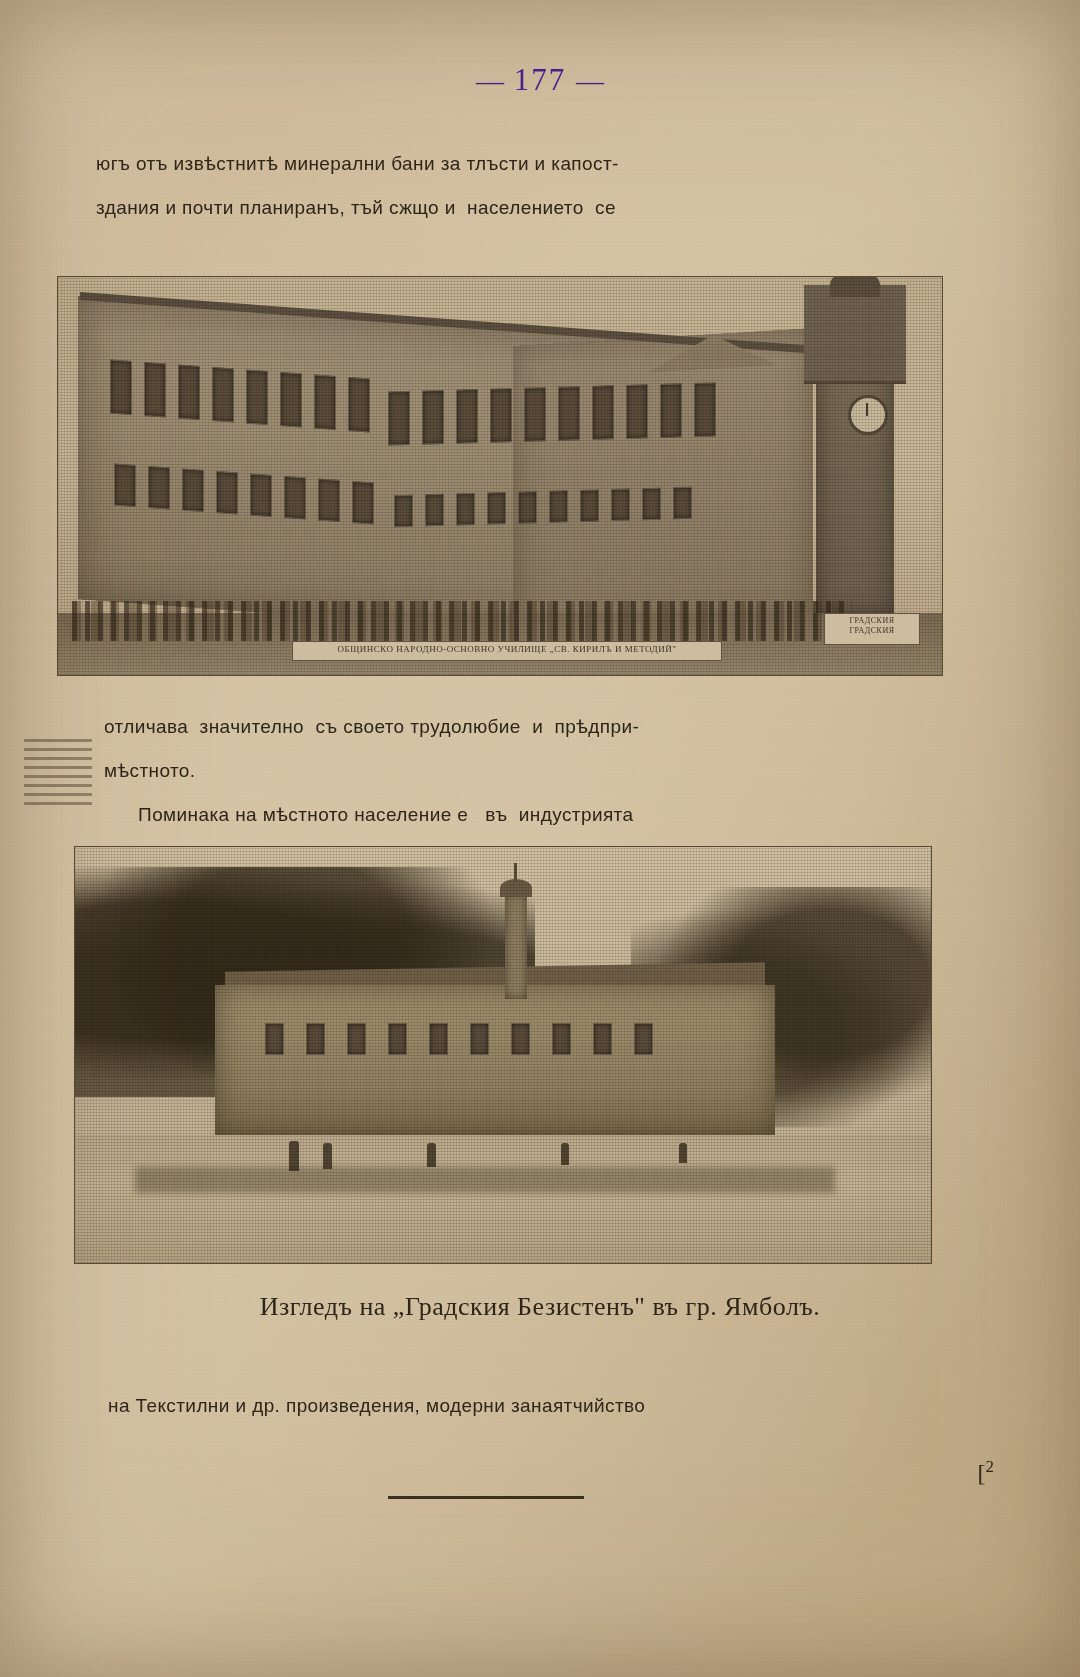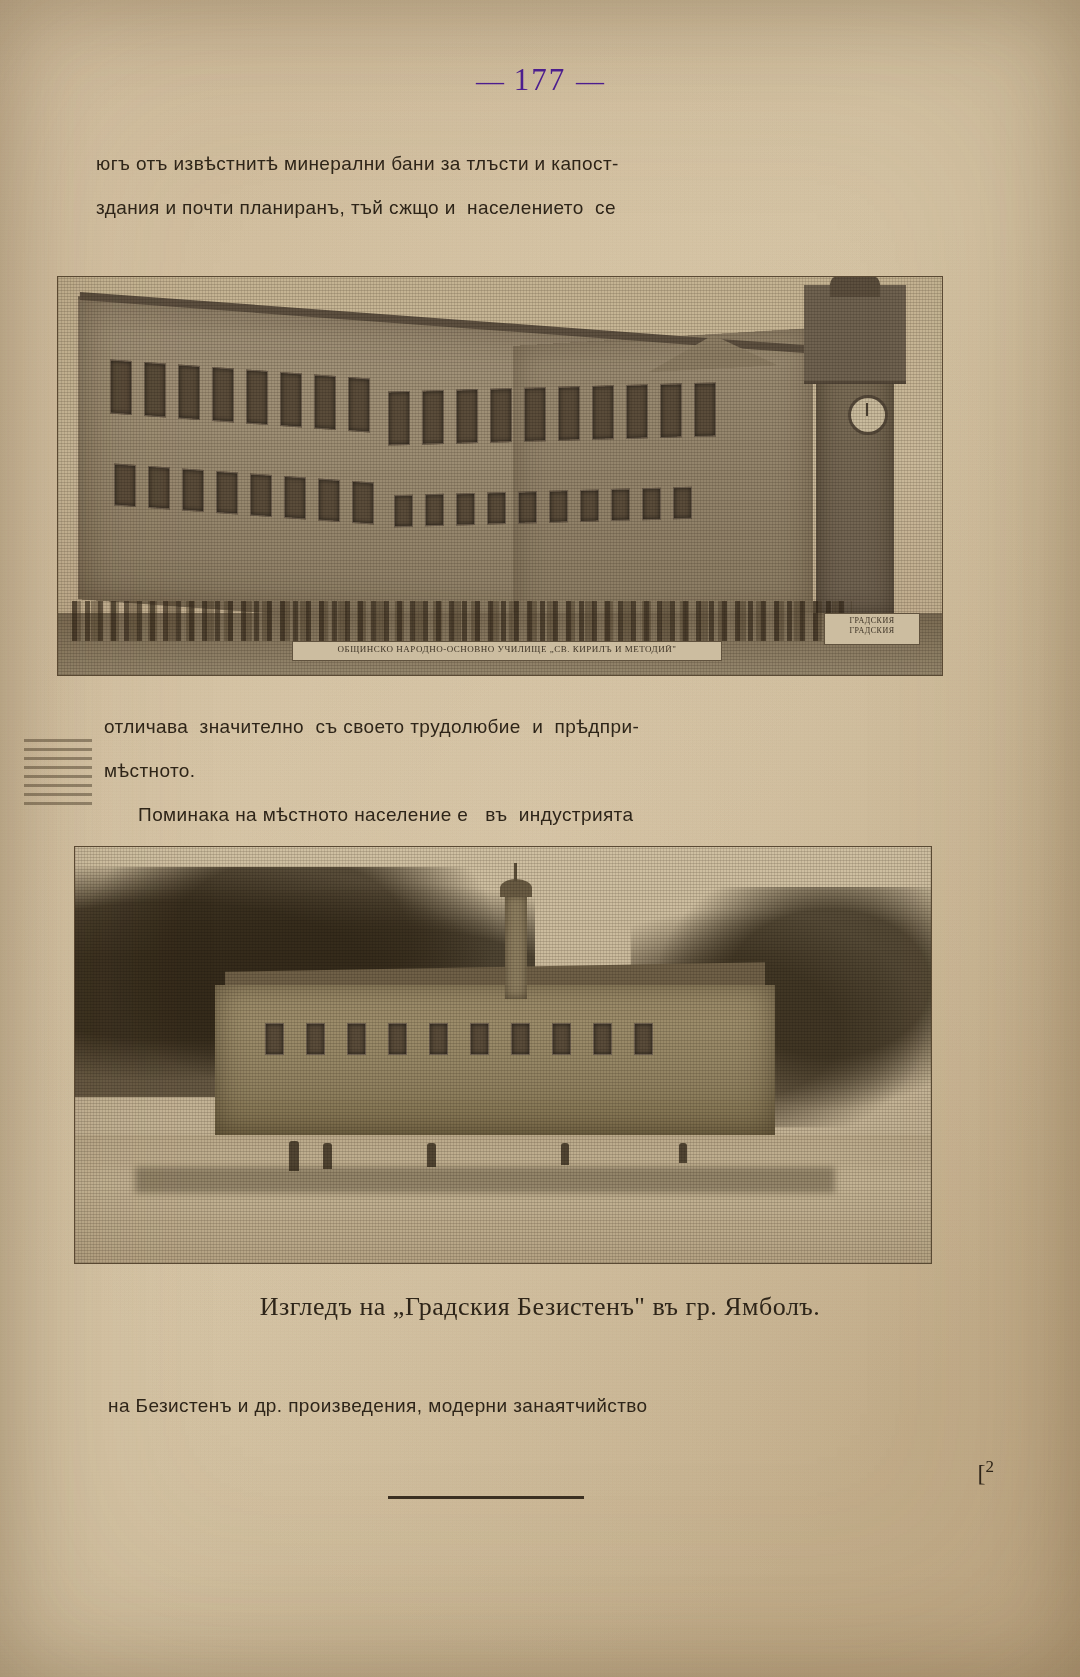--- a/index.html
+++ b/index.html
@@ -554,21 +554,21 @@
     <div class="bz-fig" style="left:352px; bottom:96px; width:9px; height:24px;"></div>
     <div class="bz-fig" style="left:486px; bottom:98px; width:8px; height:22px;"></div>
     <div class="bz-fig" style="left:604px; bottom:100px; width:8px; height:20px;"></div>
 
     <div class="halftone"></div>
   </div>
 
   <div class="fig-caption" id="caption-bezisten">Изгледъ на „Градския Безистенъ" въ гр. Ямболъ.</div>
 
   <div class="para" id="para-bottom">
-    <span class="line">на Безистенъ и др. произведения, модерни занаятчийство</span>
+    <span class="line">на Текстилни и др. произведения, модерни занаятчийство</span>
   </div>
 
   <div class="bottom-rule"></div>
 
   <div class="folio-mark">
     <span>[</span><sup>2</sup>
   </div>
 
 </div>
 

